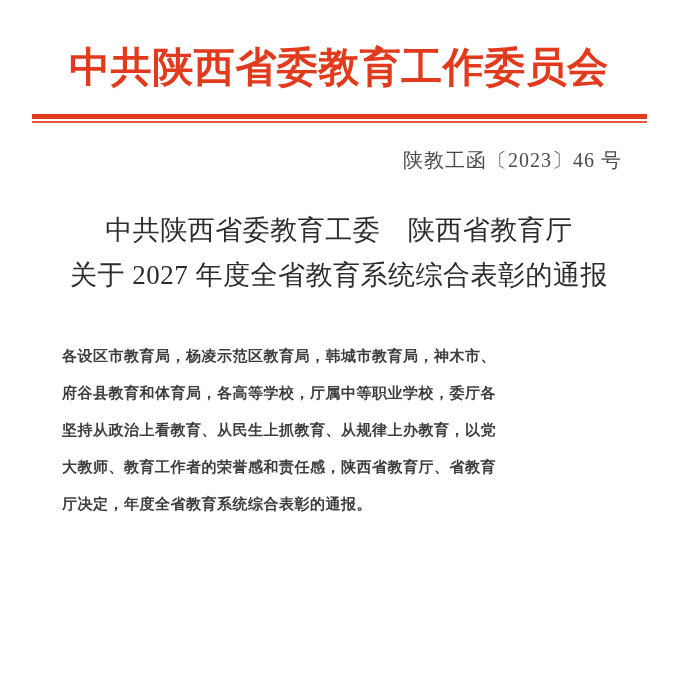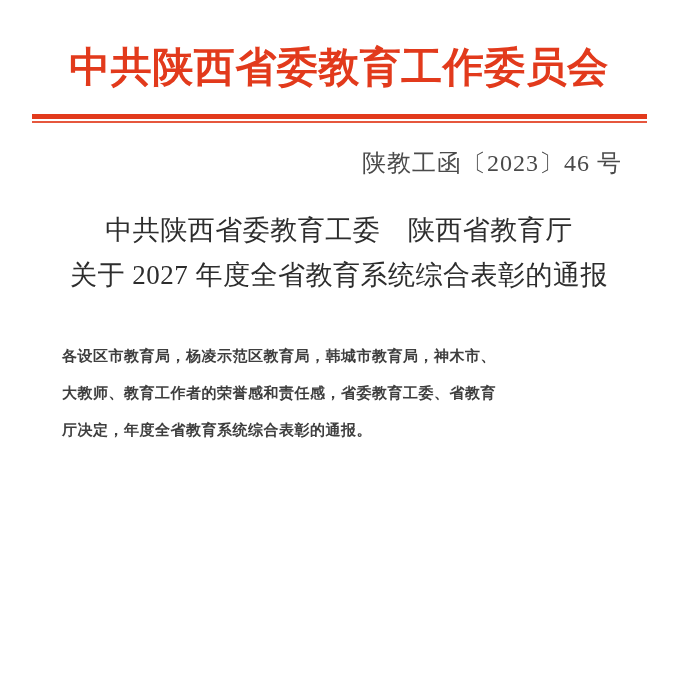--- a/index.html
+++ b/index.html
@@ -47,21 +47,21 @@
     opacity: 0.85;
   }
 
   
   .doc-number {
     position: absolute;
     top: 147px;
     left: 0;
     width: 622px;
     text-align: right;
-    font-size: 24px;
+    font-size: 20px;
     letter-spacing: 1px;
     color: var(--doc_number_text, #4a4a4a);
     white-space: nowrap;
   }
 
   
   .doc-title {
     position: absolute;
     top: 208px;
     left: 0;
@@ -108,17 +108,19 @@
 
   <div class="doc-number">陕教工函〔2023〕46 号</div>
 
   <div class="doc-title">
     <div>中共陕西省委教育工委　陕西省教育厅</div>
     <div>关于 2027 年度全省教育系统综合表彰的通报</div>
   </div>
 
   <div class="body-text">
     <div class="line">各设区市教育局，杨凌示范区教育局，韩城市教育局，神木市、</div>
-    <div class="line">大教师、教育工作者的荣誉感和责任感，省委教育工委、省教育</div>
+    <div class="line">府谷县教育和体育局，各高等学校，厅属中等职业学校，委厅各</div>
+    <div class="line">坚持从政治上看教育、从民生上抓教育、从规律上办教育，以党</div>
+    <div class="line">大教师、教育工作者的荣誉感和责任感，陕西省教育厅、省教育</div>
     <div class="line">厅决定，年度全省教育系统综合表彰的通报。</div>
   </div>
 
 </div>
 
 </body></html>

